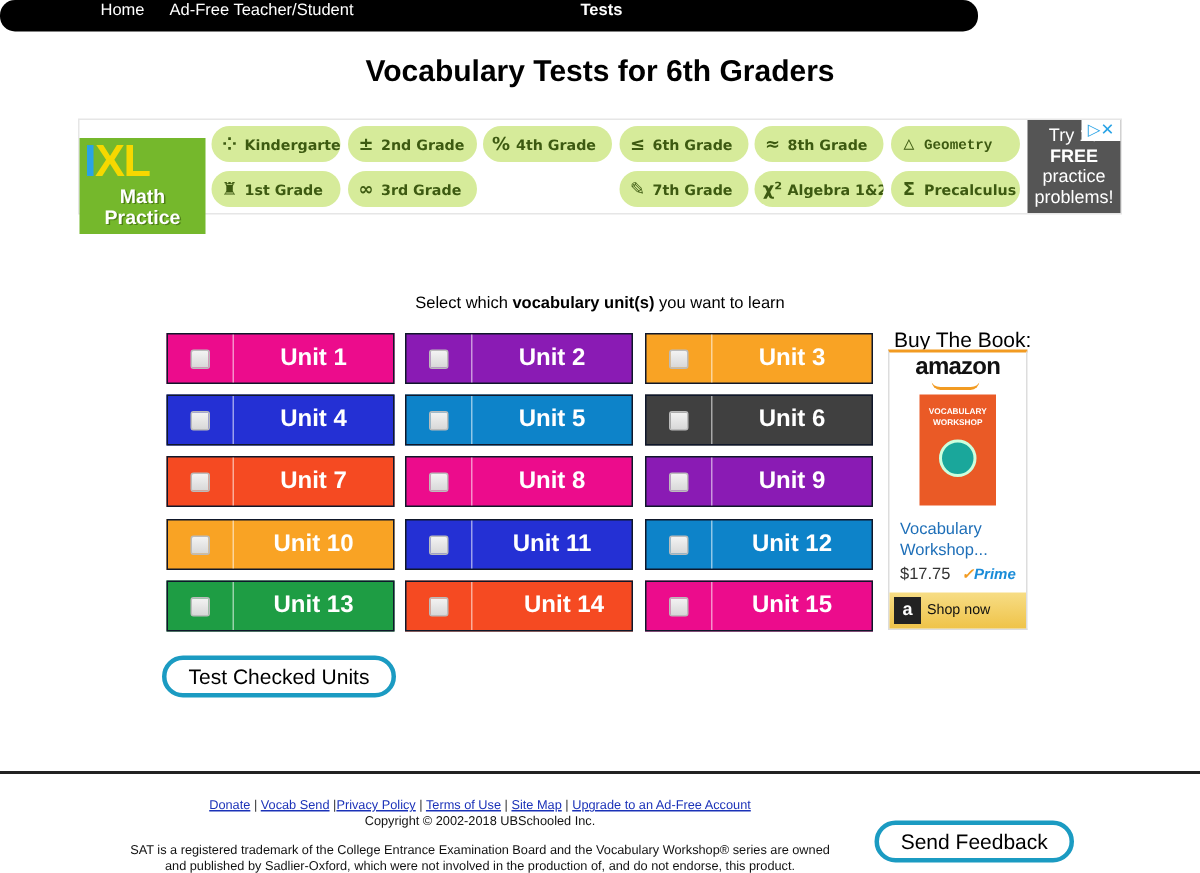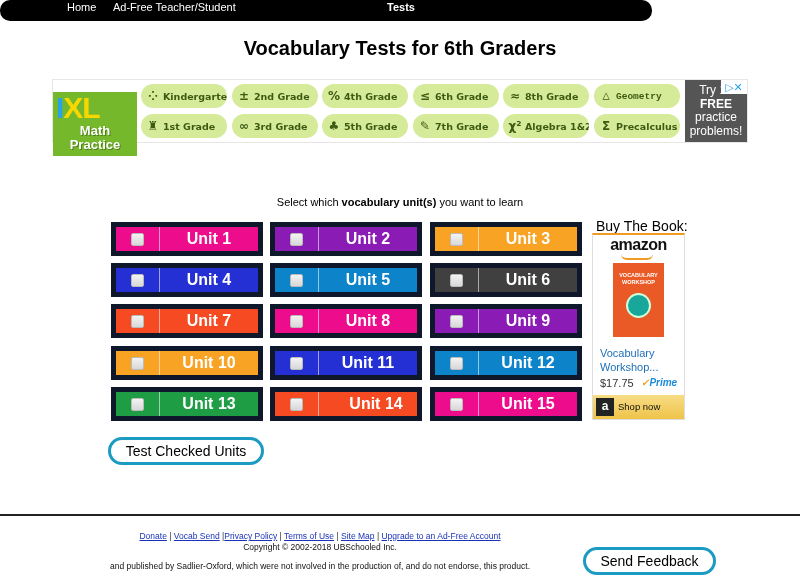--- a/index.html
+++ b/index.html
@@ -27,21 +27,21 @@
   .ad-pills { position: absolute; left: 88px; top: 4px; width: 546px; height: 58px; }
   .pill { position: absolute; height: 24px; width: 86px; border-radius: 12px; background: #d6eb9a; color: #3d5a11; font-family: "DejaVu Sans", sans-serif; font-weight: bold; font-size: 9.5px; line-height: 24px; white-space: nowrap; padding-left: 5px; overflow: hidden; }
   .pill .ico { display: inline-block; width: 14px; text-align: center; margin-right: 3px; font-size: 12px; color: #3d5a11; }
   .try-box { position: absolute; right: 0; top: 0; width: 62px; height: 62px; background: #555; color: #fff; text-align: center; font-size: 12px; line-height: 13.5px; padding-top: 4px; }
   .try-box b { font-weight: bold; }
   .adchoices { position: absolute; right: 0; top: 0; width: 26px; height: 14px; background: #fff; font-size: 11px; line-height: 14px; color: #29a3e6; text-align: center; }
 
   .select-prompt { position: absolute; left: 0; width: 800px; top: 196px; text-align: center; font-size: 11px; }
 
   
-  .unit { position: absolute; width: 152px; height: 34px; border: 5px solid #0f172a; display: flex; cursor: pointer; }
+  .unit { position: absolute; width: 152px; height: 34px; border: 1px solid #0f172a; display: flex; cursor: pointer; }
   .unit .cb-cell { width: 44px; height: 100%; border-right: 1px solid rgba(255,255,255,0.55); display: flex; align-items: center; justify-content: center; }
   .unit .cb { width: 13px; height: 13px; background: linear-gradient(#f3f3f3, #d8d8d8); border: 1px solid #bbb; border-radius: 2px; }
   .unit .label { flex: 1; color: #fff; font-weight: bold; font-size: 16px; display: flex; align-items: center; justify-content: center; }
 
   
   .amz-title { position: absolute; left: 596px; top: 218px; font-size: 14px; color: #000; }
   .amz { position: absolute; left: 592px; top: 233px; width: 93px; height: 187px; border: 1px solid #ddd; border-top: 2px solid #f29b22; background: #fff; }
   .amz-logo { position: absolute; left: 0; width: 91px; top: 1px; text-align: center; font-weight: bold; font-size: 16px; letter-spacing: -0.5px; color: #111; }
   .amz-smile { position: absolute; left: 28px; top: 19px; width: 32px; height: 6px; border-bottom: 2px solid #f29b22; border-radius: 0 0 16px 16px; }
   .book { position: absolute; left: 20px; top: 28px; width: 51px; height: 74px; background: #ea5a26; }
@@ -87,21 +87,20 @@
   </div>
   <div class="ad-pills" id="ad-pills">
       <div class="pill" style="left: 0px; top: 0px;"><span class="ico">⁘</span><span>Kindergarten</span></div>
       <div class="pill" style="left: 91px; top: 0px;"><span class="ico">±</span><span>2nd Grade</span></div>
       <div class="pill" style="left: 181px; top: 0px;"><span class="ico">%</span><span>4th Grade</span></div>
       <div class="pill" style="left: 272px; top: 0px;"><span class="ico">≤</span><span>6th Grade</span></div>
       <div class="pill" style="left: 362px; top: 0px;"><span class="ico">≈</span><span>8th Grade</span></div>
       <div class="pill" style="left: 453px; top: 0px; font-family: Liberation Mono, monospace;"><span class="ico">△</span><span>Geometry</span></div>
       <div class="pill" style="left: 0px; top: 30px;"><span class="ico">♜</span><span>1st Grade</span></div>
       <div class="pill" style="left: 91px; top: 30px;"><span class="ico">∞</span><span>3rd Grade</span></div>
-      <div class="pill" style="left: 181px; top: 30px;"><span class="ico">♣</span><span>5th Grade</span></div>
       <div class="pill" style="left: 272px; top: 30px;"><span class="ico">✎</span><span>7th Grade</span></div>
       <div class="pill" style="left: 362px; top: 30px;"><span class="ico">χ²</span><span>Algebra 1&amp;2</span></div>
       <div class="pill" style="left: 453px; top: 30px;"><span class="ico">Σ</span><span>Precalculus</span></div>
     </div>
   <div class="try-box">
     <div>Try 10</div>
     <div><b>FREE</b></div>
     <div>practice</div>
     <div>problems!</div>
     <div class="adchoices">▷✕</div>
@@ -225,16 +224,17 @@
 <div class="footer-line"></div>
 <div class="footer-links">
   <a>Donate</a> |
   <a>Vocab Send</a> |<a>Privacy Policy</a> |
   <a>Terms of Use</a> |
   <a>Site Map</a> |
   <a>Upgrade to an Ad-Free Account</a>
 </div>
 <div class="copyright">Copyright © 2002-2018 UBSchooled Inc.</div>
 <div class="disclaimer">
+  <div>SAT is a registered trademark of the College Entrance Examination Board and the Vocabulary Workshop® series are owned</div>
   <div>and published by Sadlier-Oxford, which were not involved in the production of, and do not endorse, this product.</div>
 </div>
 
 <button class="pill-btn feedback-btn">Send Feedback</button>
 
 </body></html>

